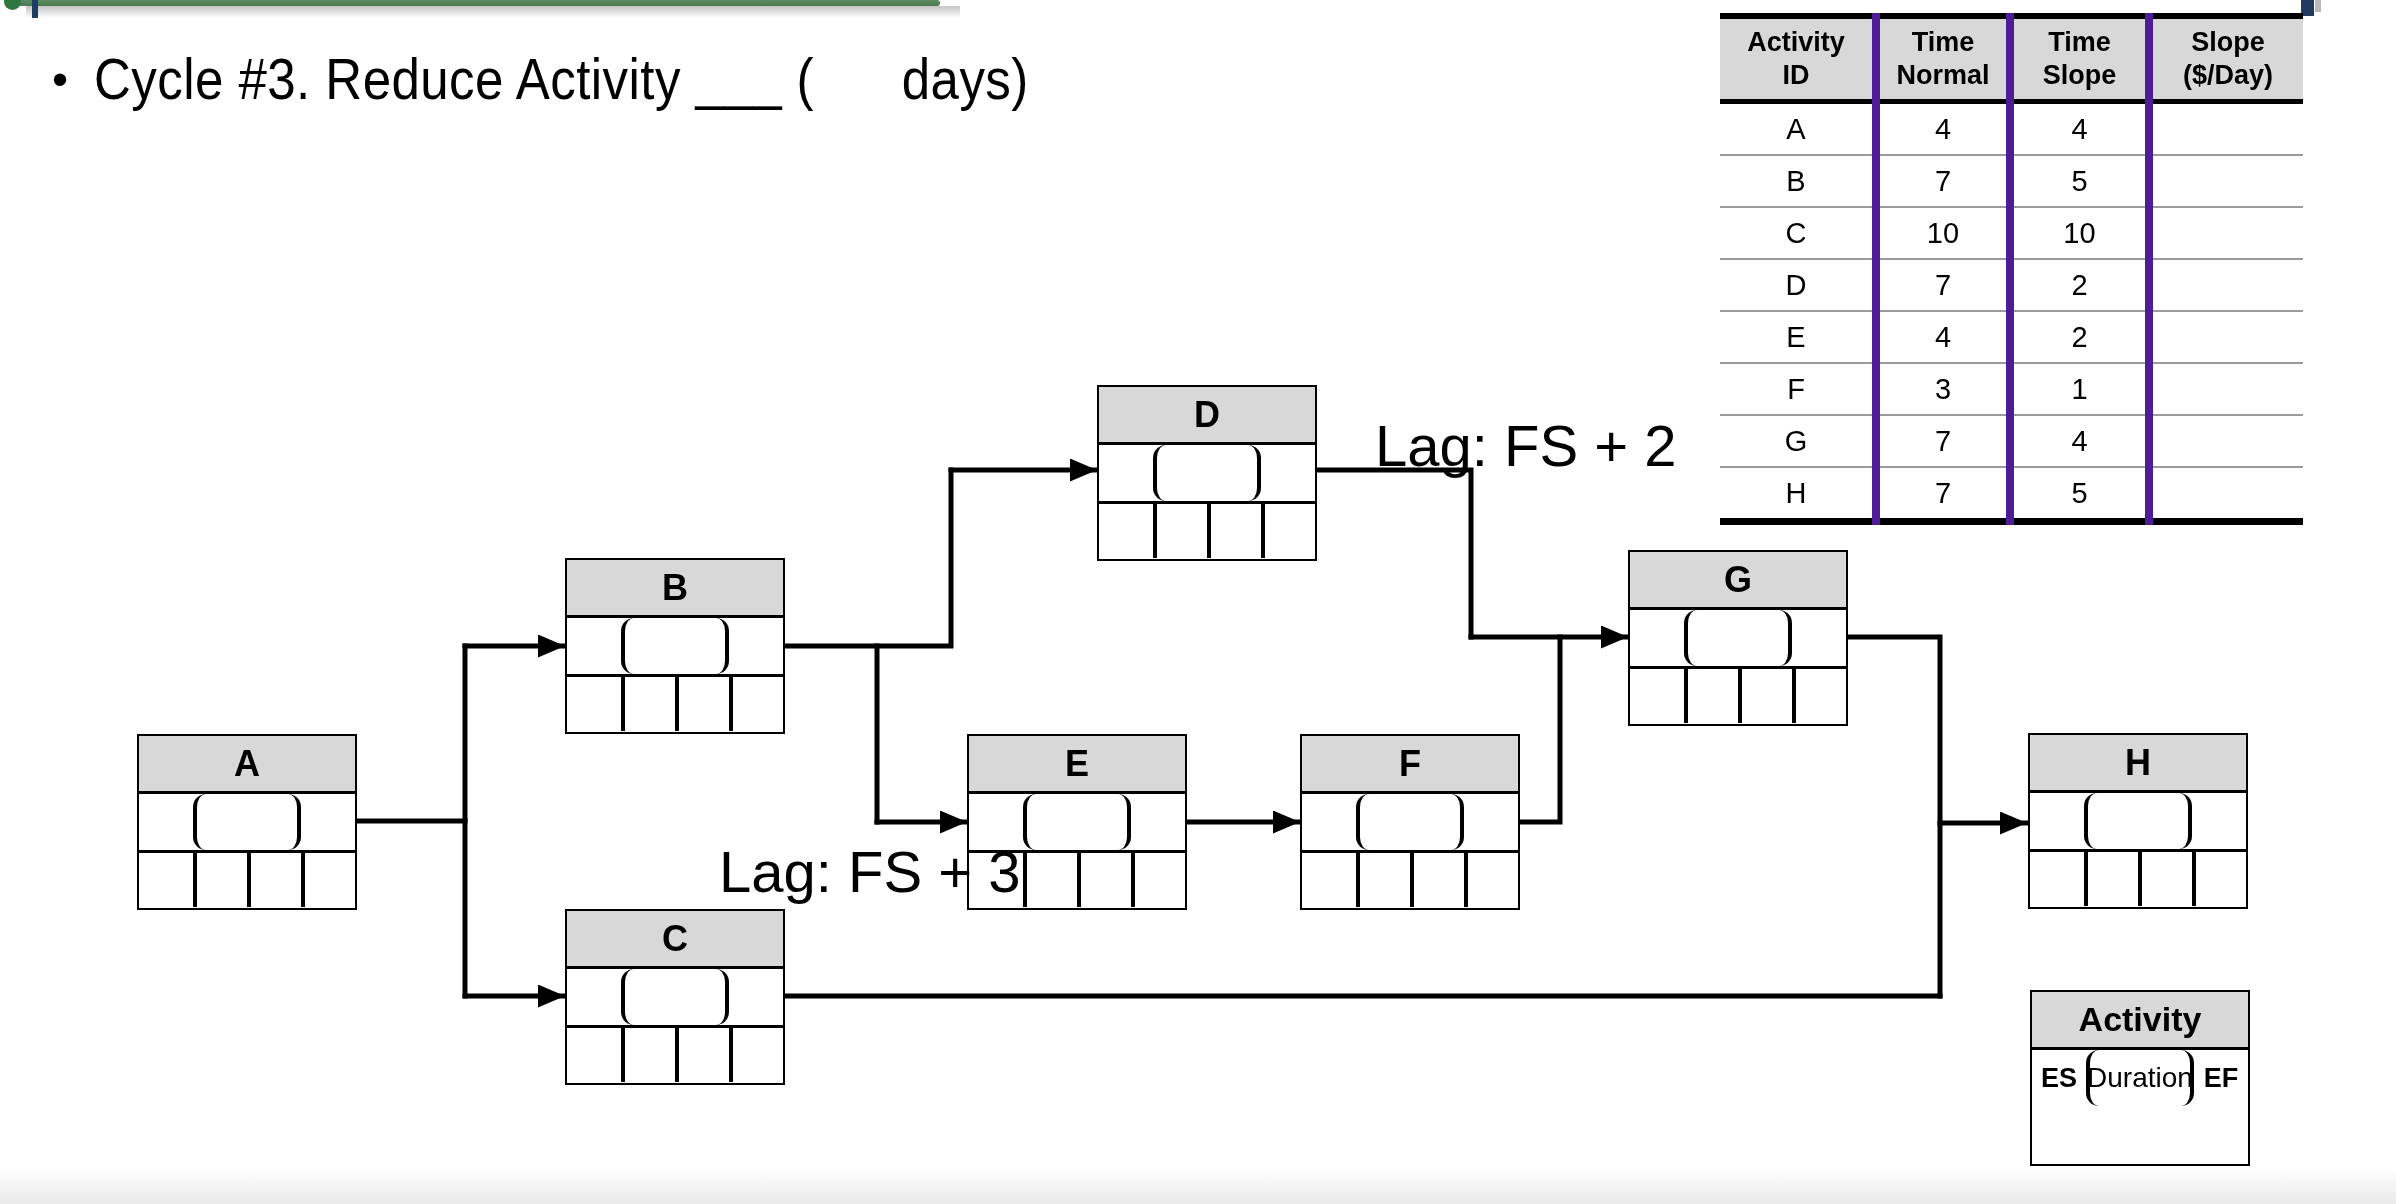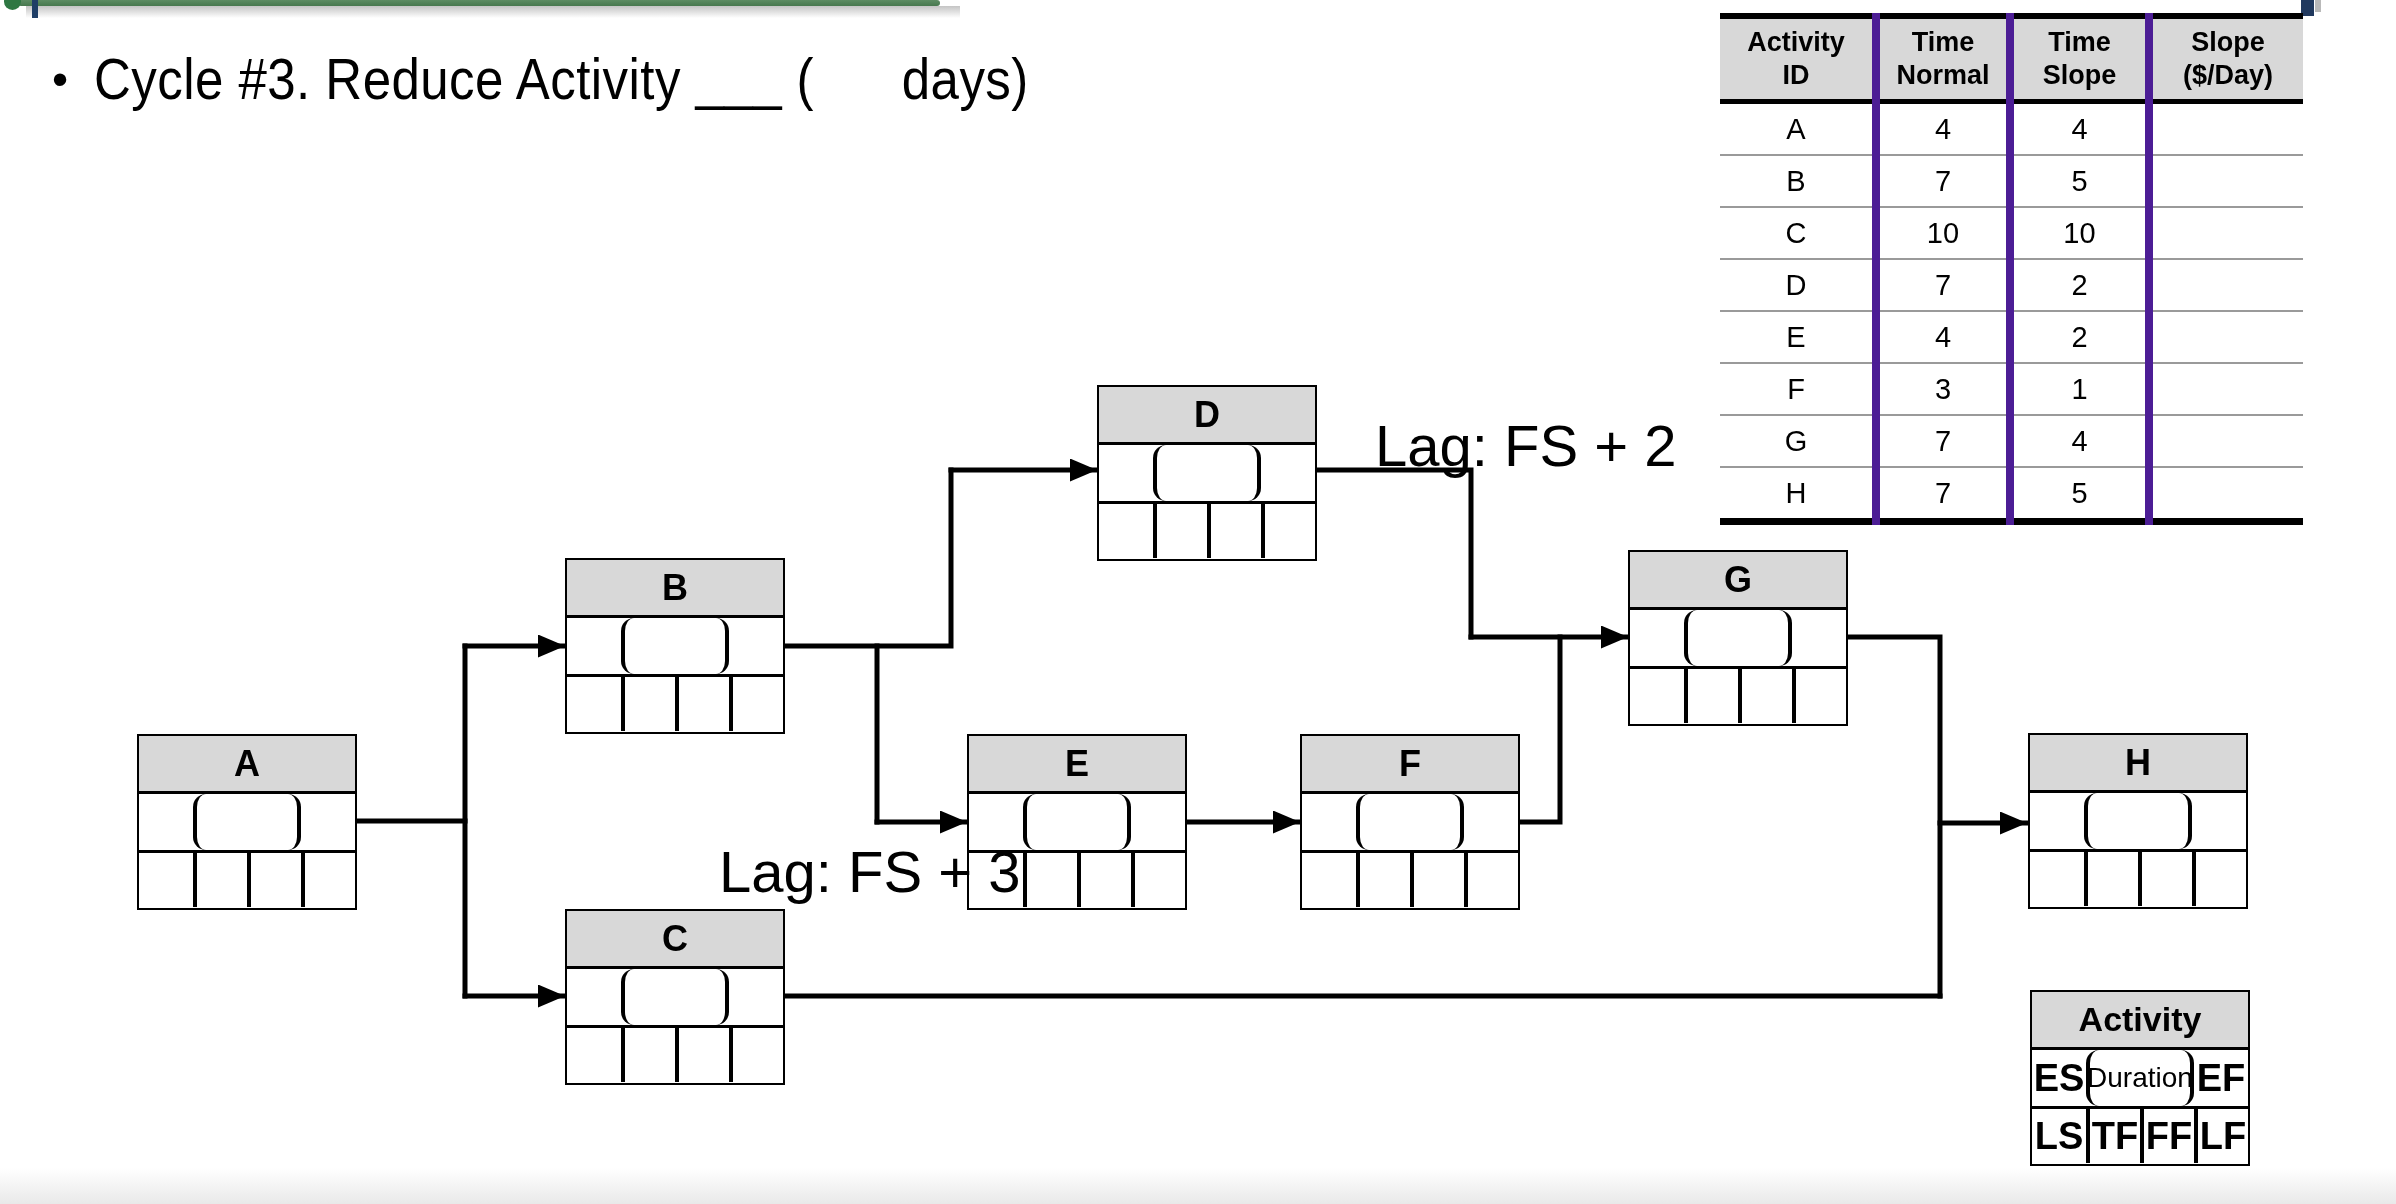--- a/index.html
+++ b/index.html
@@ -45,21 +45,21 @@
   .nr2{height:57px;border-top:3px solid #000;}
   .c{box-sizing:border-box;display:flex;align-items:center;justify-content:center;}
   .nr1 .c1{width:25%;}
   .nr1 .c2{width:50%;border-left:4px solid #000;border-right:4px solid #000;border-radius:13px;}
   .nr1 .c3{width:25%;border-radius:9px;}
   .nr2 .c{width:25%;}
   .nr2 .c + .c{border-left:4px solid #000;}
 
   
   .legend .nh{font-size:34px;}
-  .legend .c{font-weight:bold;font-size:38px;}
+  .legend .c{font-weight:bold;font-size:27px;}
   .legend .c2{font-weight:normal;font-size:28px;}
 
   
   .lag{position:absolute;font-size:58px;white-space:pre;}
   .lag-fs2{left:1375px;top:412px;}
   .lag-fs3{left:719px;top:838px;}
 
   .net-lines{position:absolute;left:0;top:0;}
 </style>
 </head>
@@ -298,21 +298,15 @@
   <div class="lag lag-fs2">Lag: FS + 2</div>
   <div class="lag lag-fs3">Lag: FS + 3</div>
 
   <div class="node legend" style="left:2030px;top:990px">
     <div class="nh">Activity</div>
     <div class="nr nr1">
       <div class="c c1">ES</div>
       <div class="c c2">Duration</div>
       <div class="c c3">EF</div>
     </div>
-    <div class="nr nr2">
-      <div class="c">LS</div>
-      <div class="c">TF</div>
-      <div class="c">FF</div>
-      <div class="c">LF</div>
-    </div>
   </div>
 
 </div>
 
 </body></html>

